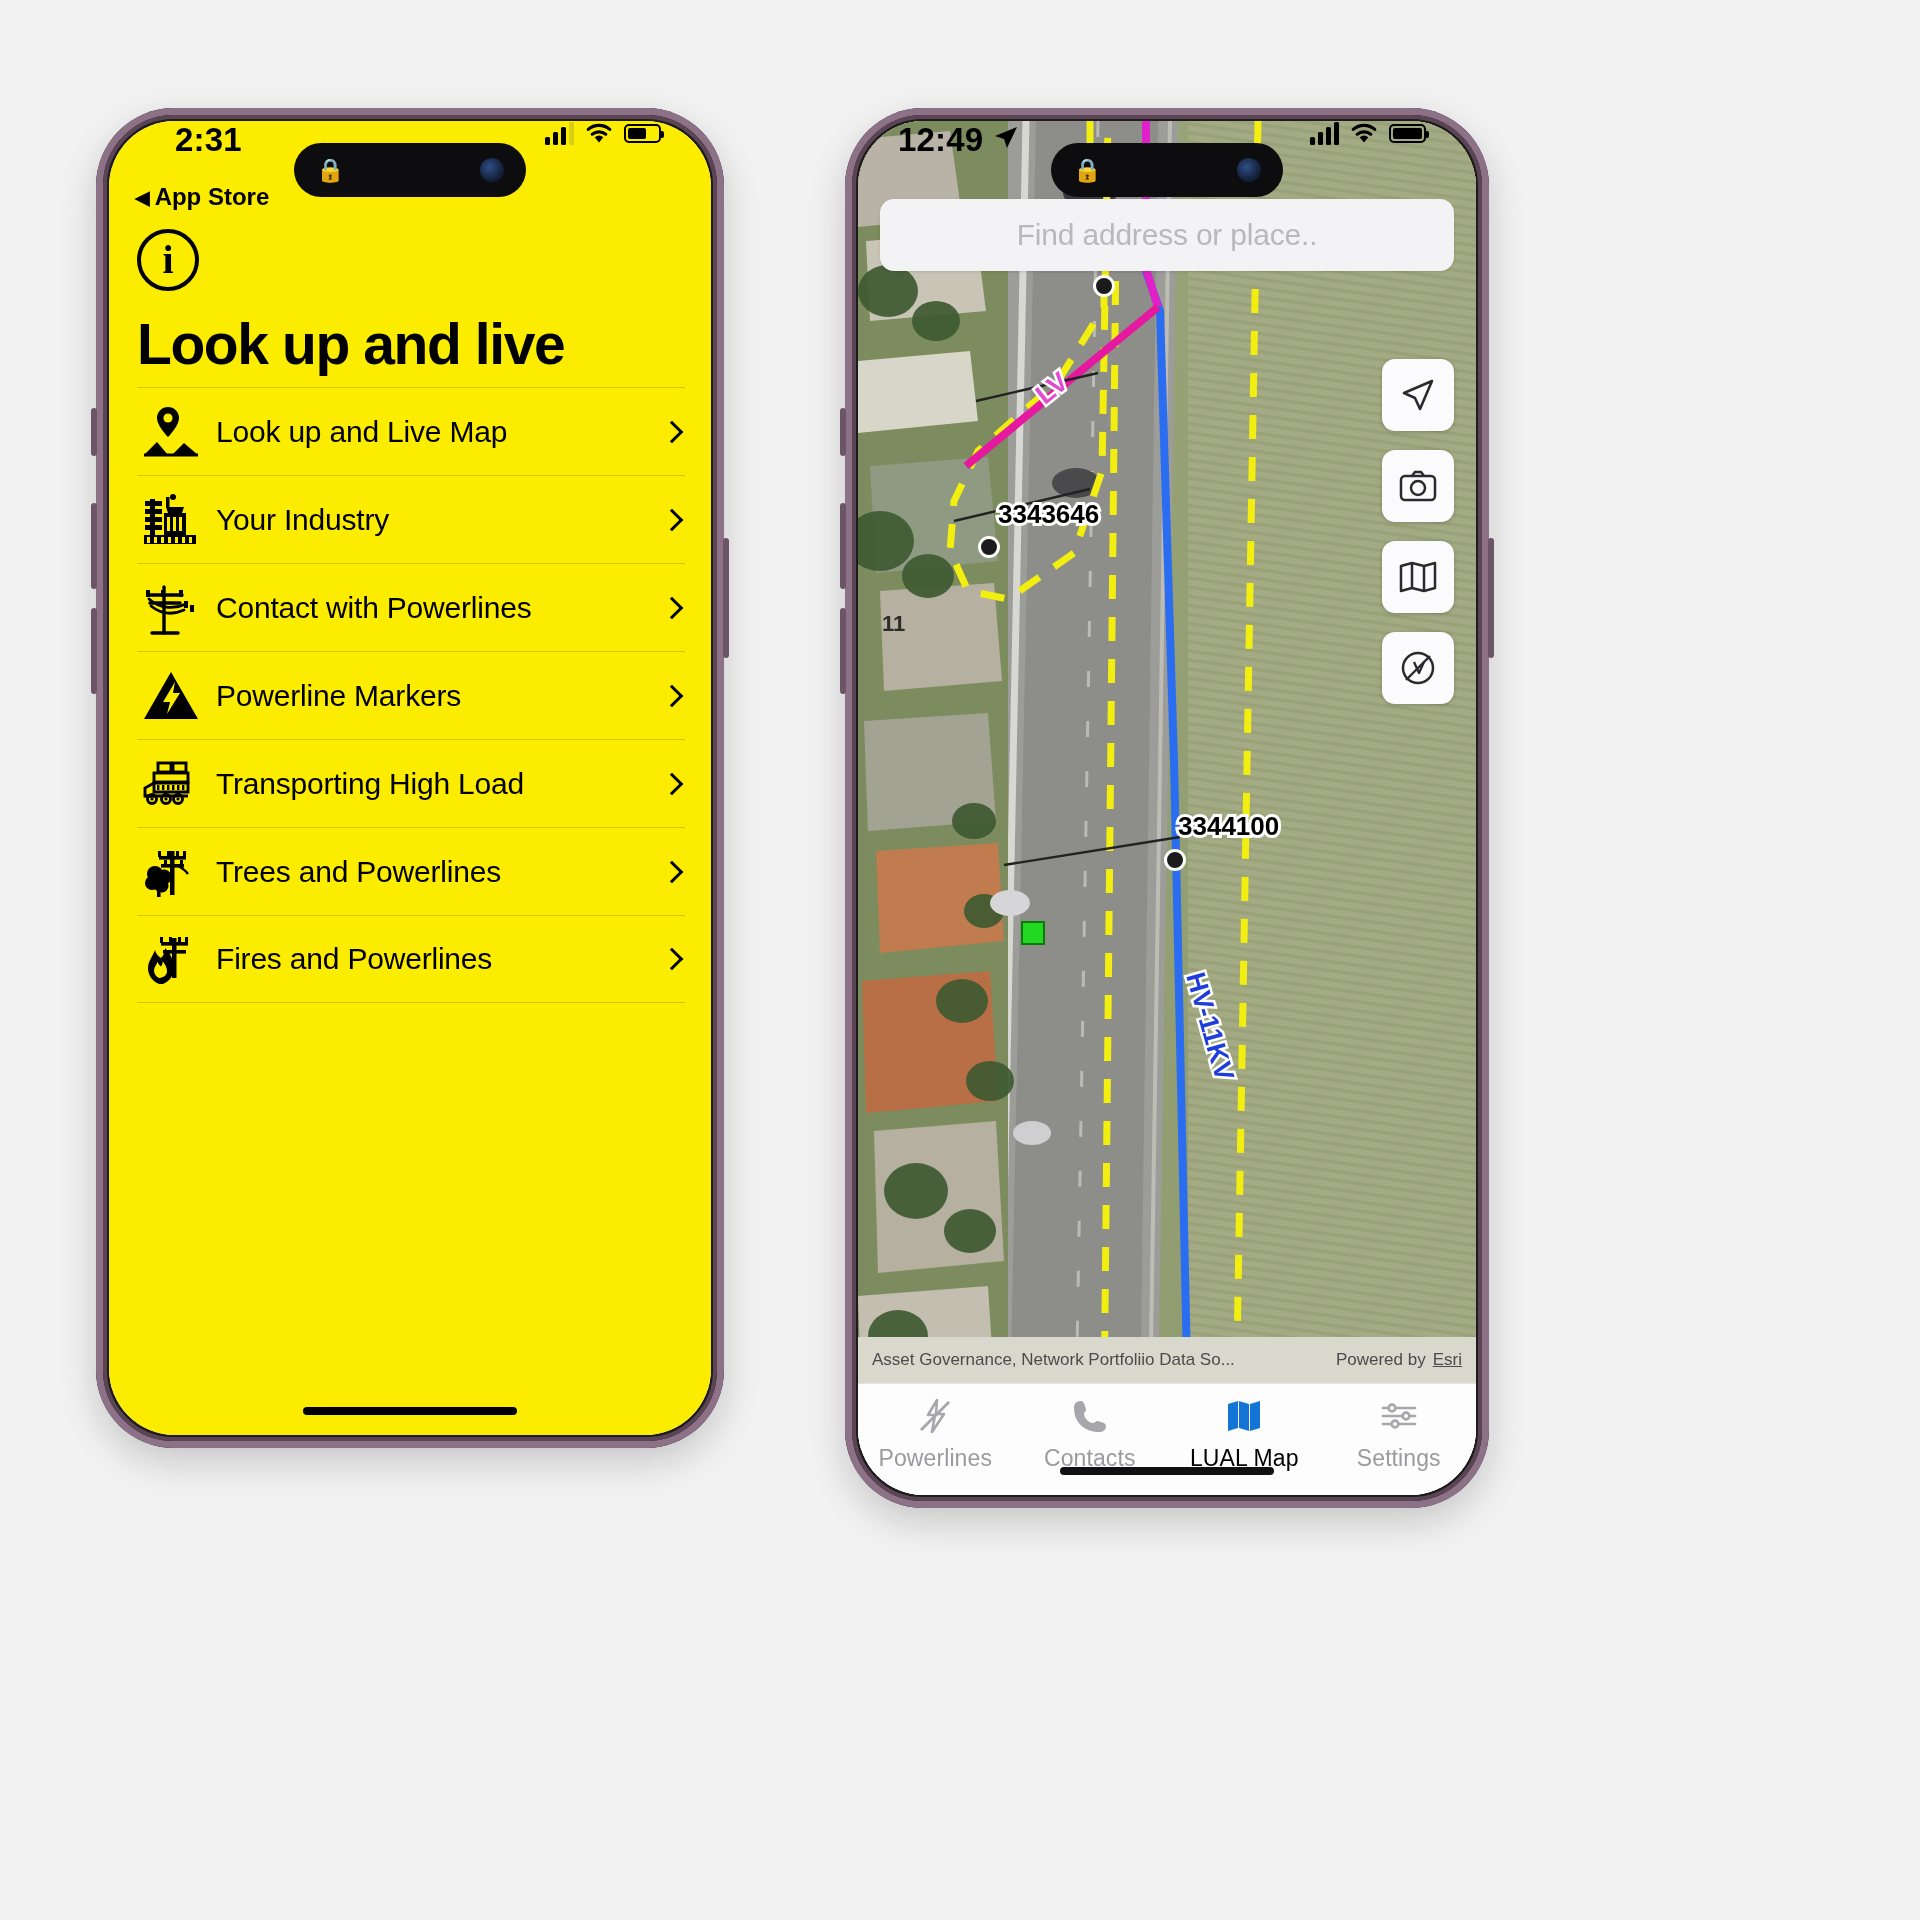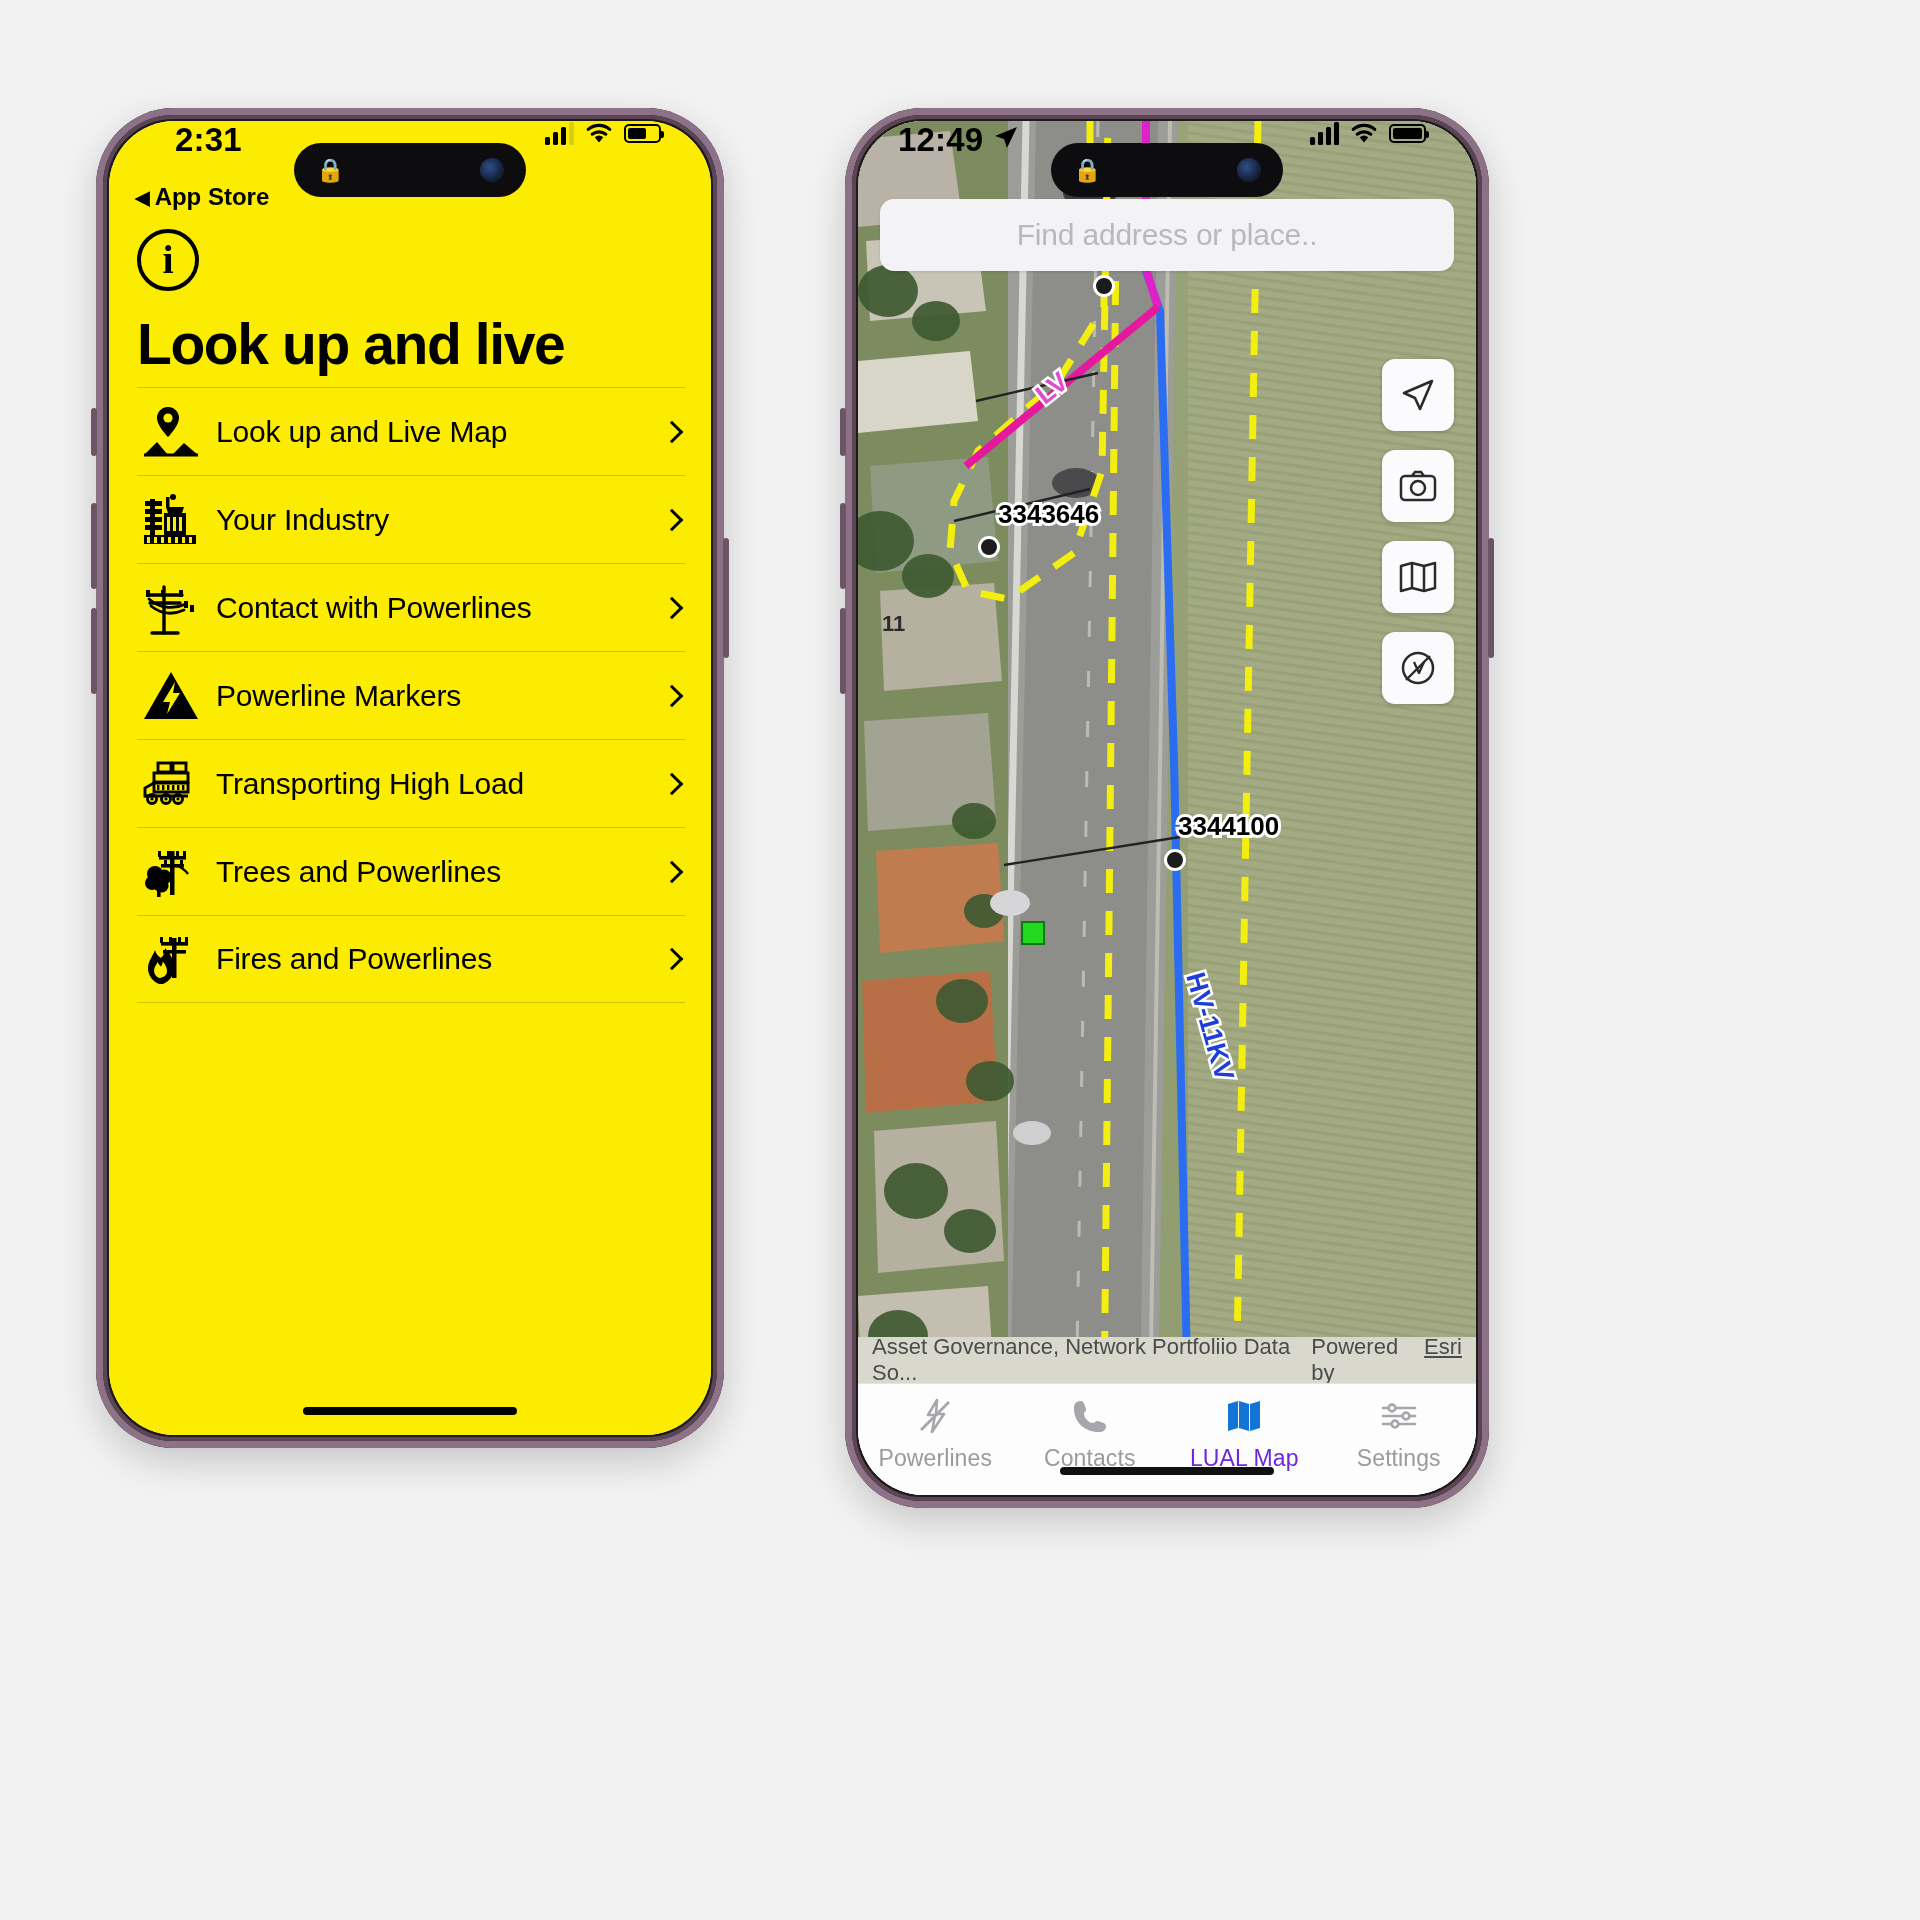--- a/index.html
+++ b/index.html
@@ -168,37 +168,37 @@
   .tool {
     width:72px;height:72px;background:#fbfbfd;border-radius:13px;
     display:flex;align-items:center;justify-content:center;
     box-shadow:0 1px 4px rgba(0,0,0,.22);
   }
   .tool svg{ display:block; }
 
   .attrib {
     position:absolute; left:0; right:0; bottom:0; height:46px;
     background:#d9d8cd; display:flex; align-items:center;
-    padding:0 14px; font-size:22px; color:#4b4b4b;
+    padding:0 14px; font-size:17px; color:#4b4b4b;
     justify-content:space-between;
   }
   .attrib .right-att { display:flex; gap:7px; }
   .attrib u { text-decoration:underline; }
 
   .tabbar {
     position:absolute; left:0; right:0; bottom:0; height:112px;
     background:#fdfdfd; display:flex; align-items:flex-start;
     padding-top:10px; border-top:1px solid #e3e3e6;
   }
   .tab {
     flex:1; display:flex; flex-direction:column; align-items:center; gap:7px;
   }
   .tab .t-ic { height:44px; display:flex; align-items:center; }
   .tab .t-lb { font-size:23px; color:#9a9a9f; letter-spacing:.1px; }
-  .tab.active .t-lb { color:#6d28d9; }
+  .tab.active .t-lb { color:#000000; }
   .tab svg { display:block; }
 
   .map-label {
     position:absolute; z-index:15;
     font-size:26px; font-weight:700; color:#000;
     -webkit-text-stroke: 6px #fff;
     paint-order: stroke fill;
     white-space:nowrap;
   }
   .vertex {

